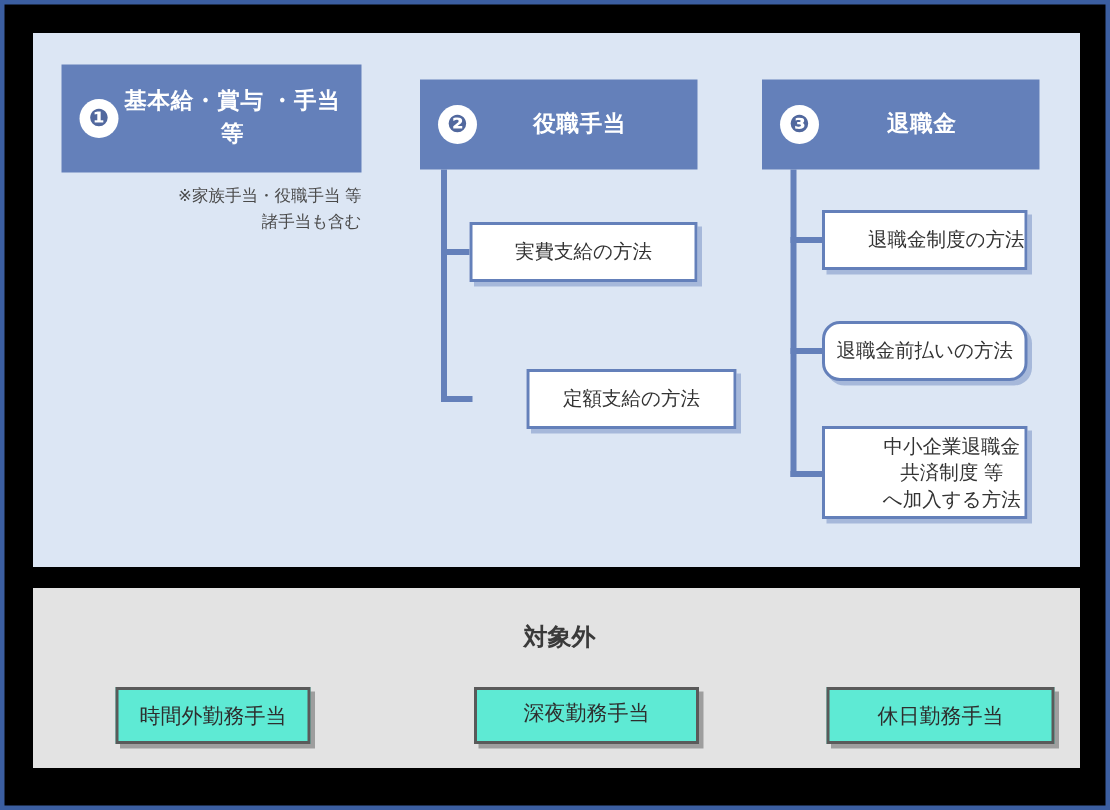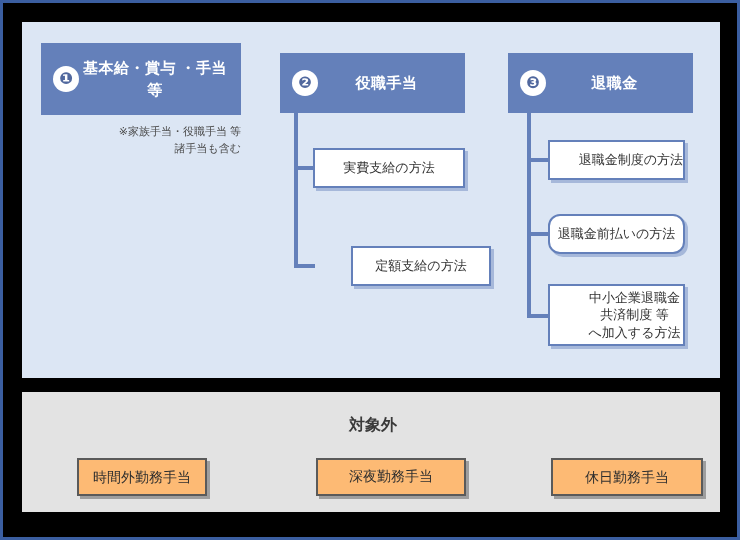--- a/index.html
+++ b/index.html
@@ -127,21 +127,21 @@
     width: 740px;
     text-align: center;
     color: #3a3a3a;
     font-size: 16px;
     font-weight: bold;
   }
   .ex-box {
     position: absolute;
     top: 455px;
     height: 38px;
-    background: #fdba74;
+    background: #5eead4;
     border: 2px solid #5a5a5a;
     box-sizing: border-box;
     display: flex;
     align-items: center;
     justify-content: center;
     box-shadow: 3px 3px 0 rgba(0,0,0,0.30);
   }
   .ex-box span {
     color: #2e2e2e;
     font-size: 14px;

